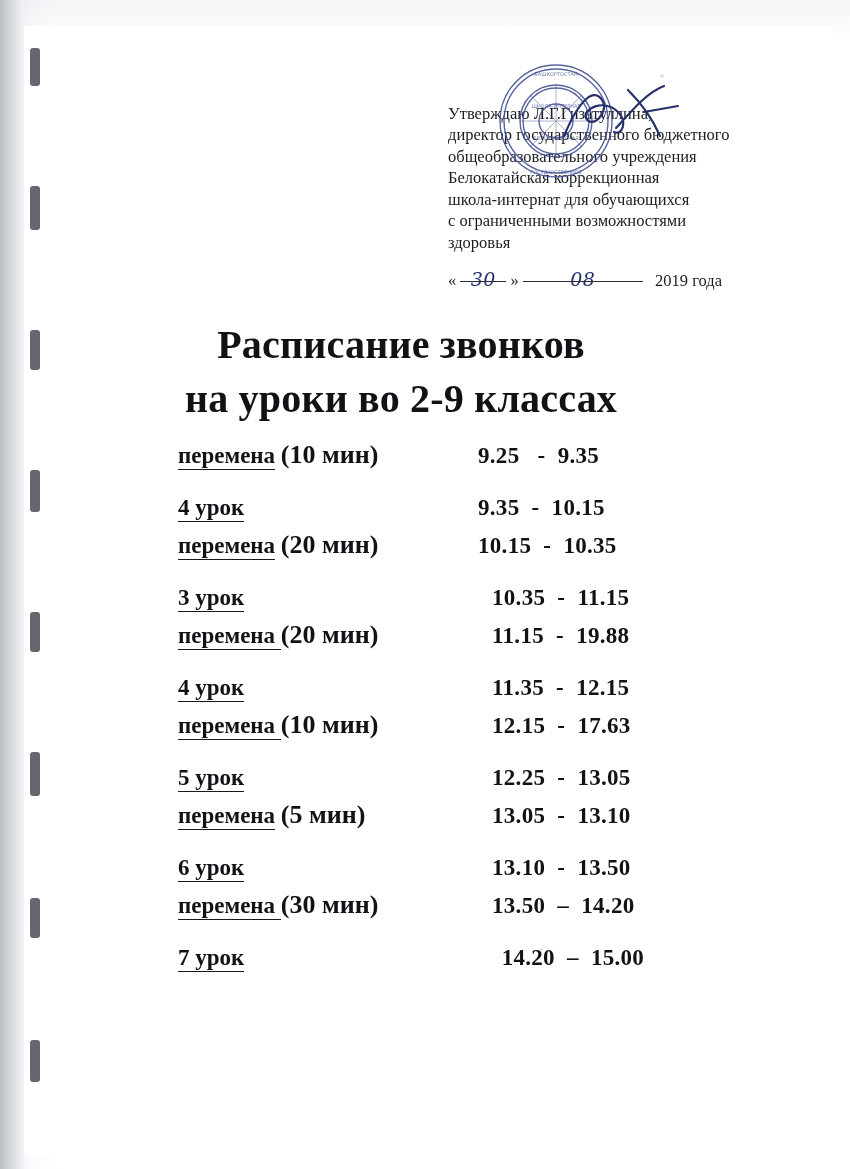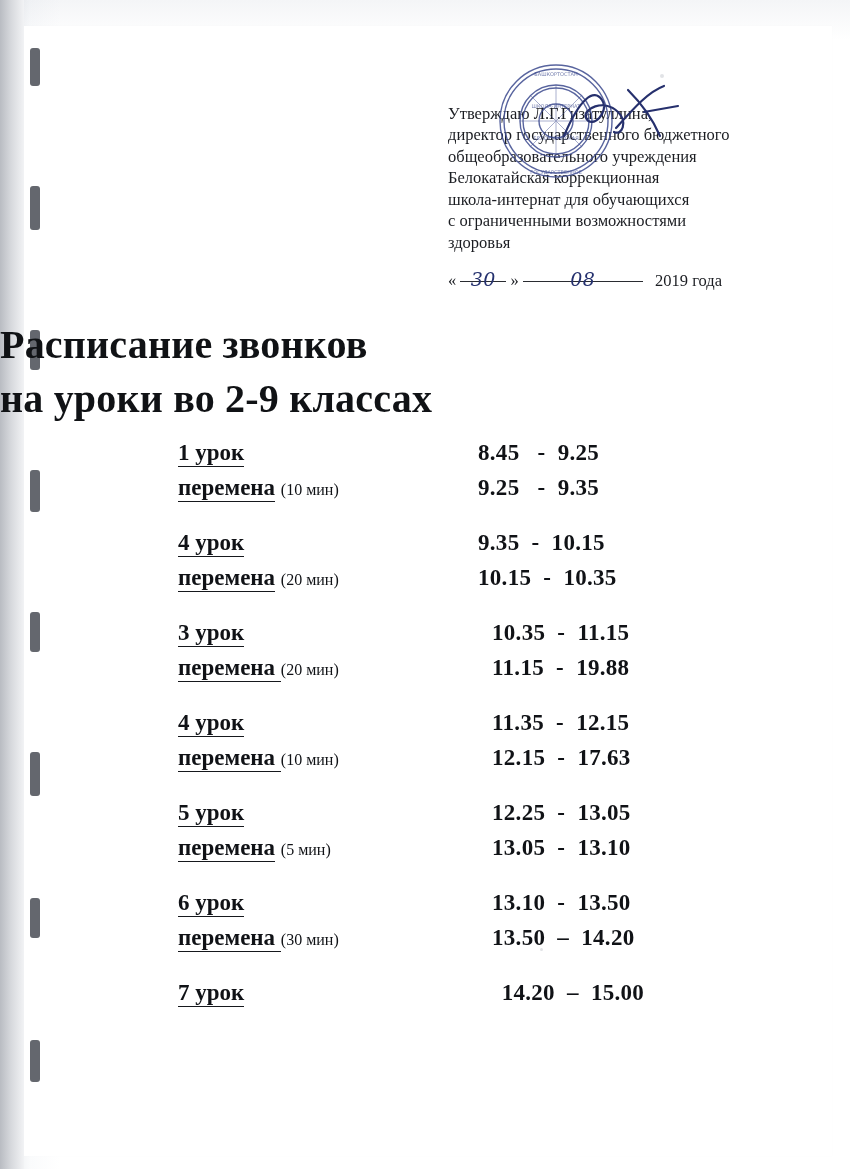--- a/index.html
+++ b/index.html
@@ -107,20 +107,21 @@
     height: 80px;
     pointer-events: none;
   }
 
   
   .title {
     position: absolute;
     left: 0;
     top: 318px;
     width: 802px;
+    text-align: center;
     font-size: 40px;
     font-weight: bold;
     line-height: 1.35;
     letter-spacing: 0.2px;
     color: #101215;
   }
 
   
   .schedule {
     position: absolute;
@@ -140,22 +141,22 @@
   .lbl {
     width: 300px;
     white-space: nowrap;
   }
   .lbl u {
     text-decoration: none;
     border-bottom: 1.6px solid #16181d;
     padding-bottom: 1px;
   }
   .lbl .mins {
-    font-weight: normal;
-    font-size: 16px;
+    font-weight: bold;
+    font-size: 26px;
   }
   .times {
     width: 250px;
     white-space: pre;
     letter-spacing: 0.3px;
   }
   .times.pushed { padding-left: 14px; }
 
   
   .speckle {
@@ -240,24 +241,20 @@
 
 <div class="title">
   <div>Расписание звонков</div>
   <div>на уроки во 2-9 классах</div>
 </div>
 
 <div class="schedule">
 
   <div class="grp">
     <div class="line">
-      <div class="lbl"><u>1 урок</u></div>
-      <div class="times">8.45   -  9.25</div>
-    </div>
-    <div class="line">
       <div class="lbl"><u>перемена</u> <span class="mins">(10 мин)</span></div>
       <div class="times">9.25   -  9.35</div>
     </div>
   </div>
 
   <div class="grp">
     <div class="line">
       <div class="lbl"><u>4 урок</u></div>
       <div class="times">9.35  -  10.15</div>
     </div>

